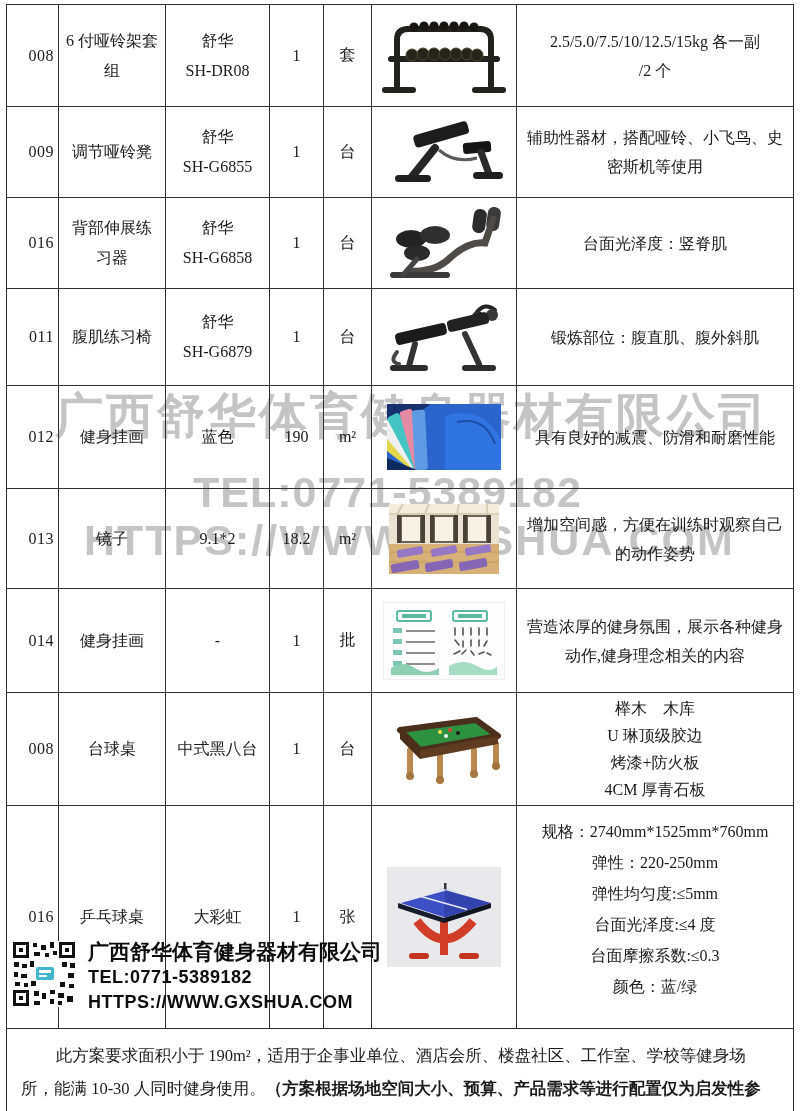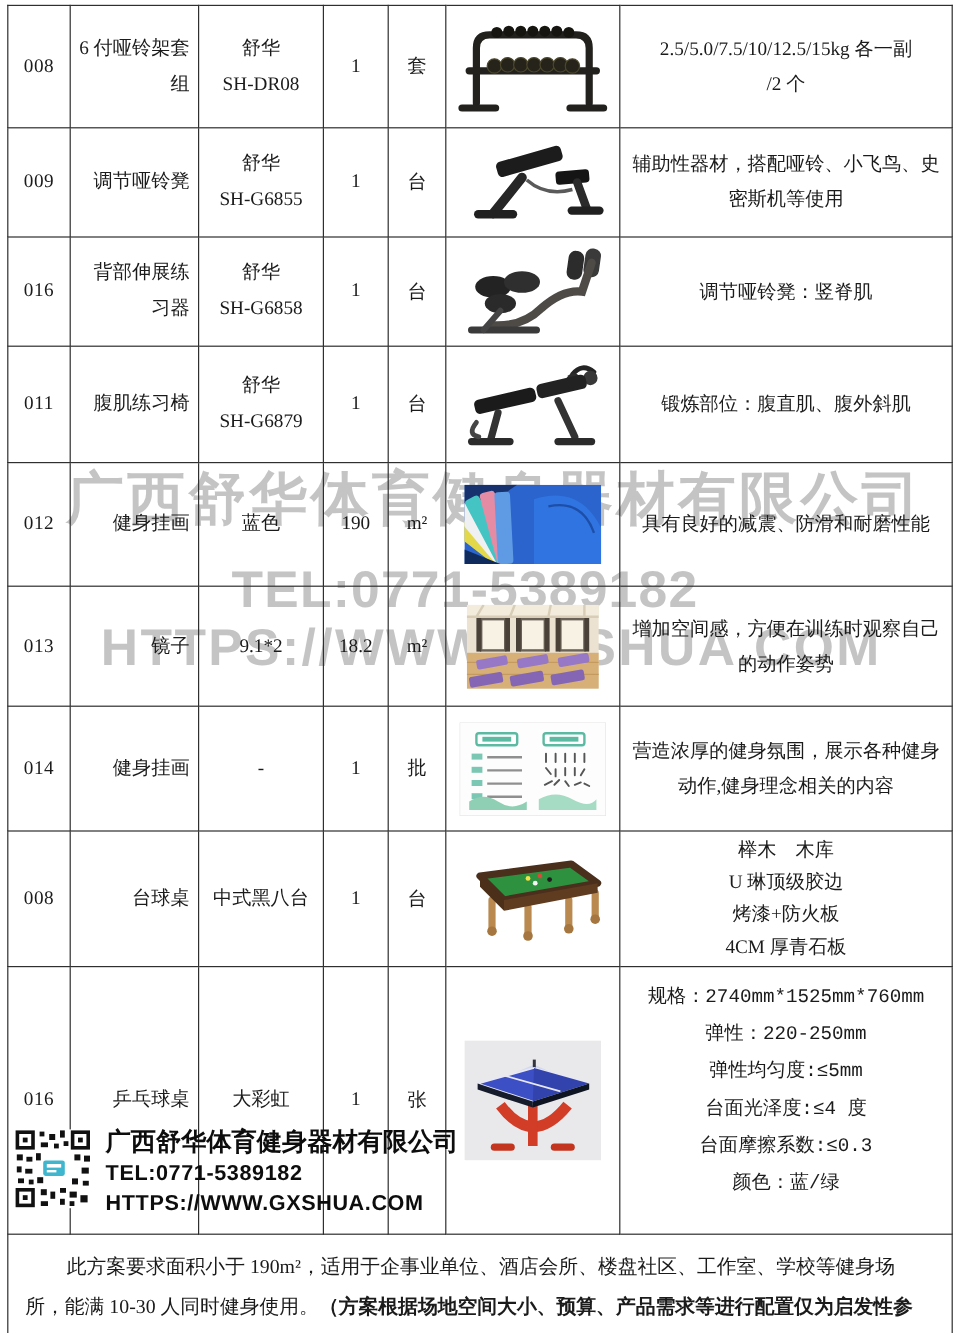--- a/index.html
+++ b/index.html
@@ -1,27 +1,27 @@
 <!DOCTYPE html>
 <html><head>
 <meta charset="utf-8">
 <style>
   html,body{margin:0;padding:0;background:#fff;}
   .page{position:relative;width:800px;height:1111px;background:#ffffff;overflow:hidden;
         font-family:"Liberation Serif","DejaVu Serif",serif;color:#1b1b1b;}
   table.equip{position:absolute;left:6px;top:4px;width:787px;border-collapse:collapse;table-layout:fixed;background:transparent;}
   td{border:1.5px solid #2f2f2f;text-align:center;vertical-align:middle;font-size:16px;padding:2px 4px;background:transparent;}
-  .c-no{font-size:16px;letter-spacing:.5px;}
-  .c-name{line-height:30px;padding:0 7px;text-align:right;}
+  .c-no{font-size:16px;letter-spacing:.5px;text-align:right;}
+  .c-name{line-height:30px;padding:0 7px;}
   .c-model{white-space:pre-line;line-height:30px;margin-top:31px;}
   .c-qty,.c-unit{font-size:16px;}
   .c-img{padding:0;}
   .c-img svg{display:block;margin:0 auto;}
   .c-desc{text-align:center;white-space:pre-line;line-height:29px;padding:2px 10px;}
-  tr.r9 .c-desc{line-height:31px;vertical-align:top;padding-top:10px;font-family:Liberation Mono, monospace;}
+  tr.r9 .c-desc{line-height:31px;vertical-align:top;padding-top:10px;}
   tr.r8 .c-desc{line-height:27px;margin-top:21px;}
   tr.r1{height:102px}tr.r2{height:91px}tr.r3{height:91px}tr.r4{height:97px}tr.r5{height:103px}
   tr.r6{height:100px}tr.r7{height:104px}tr.r8{height:106px}tr.r9{height:223px}tr.r10{height:84px}
   .footer-cell{text-align:left;padding:10px 16px 8px 14px;line-height:33px;font-size:16.5px;text-indent:2.1em;vertical-align:top;}
   .fn-bold{font-family:"Liberation Sans","DejaVu Sans",sans-serif;font-weight:bold;}
   .wm{position:absolute;font-family:"Liberation Sans","DejaVu Sans",sans-serif;font-weight:bold;
       color:rgba(125,125,125,0.45);white-space:nowrap;pointer-events:none;}
   .wm1{left:55px;top:384px;font-size:48px;letter-spacing:3px;}
   .wm2{left:193px;top:468px;font-size:43px;letter-spacing:1px;}
   .wm3{left:84px;top:516px;font-size:43px;letter-spacing:2px;}
@@ -126,21 +126,21 @@
           <rect x="90" y="6" width="13" height="24" rx="6" fill="#2c2c2c" transform="rotate(8 96 18)"></rect>
           <rect x="104" y="4" width="13" height="24" rx="6" fill="#3a3a3a" transform="rotate(8 110 16)"></rect>
           <path d="M26 68 Q52 70 68 54 Q86 38 102 40 L110 16" stroke="#4e4b46" stroke-width="7" fill="none" stroke-linecap="round"></path>
           <ellipse cx="28" cy="36" rx="15" ry="9" fill="#232323"></ellipse>
           <ellipse cx="52" cy="32" rx="15" ry="9" fill="#2f2f2f"></ellipse>
           <ellipse cx="34" cy="50" rx="13" ry="8" fill="#2a2a2a"></ellipse>
           <path d="M10 72 H64" stroke="#3a3a3a" stroke-width="6" stroke-linecap="round"></path>
           <path d="M20 72 L34 56" stroke="#444" stroke-width="5" stroke-linecap="round"></path>
         </svg>
       </td>
-      <td class="c-desc">调节哑铃凳：竖脊肌</td>
+      <td class="c-desc">台面光泽度：竖脊肌</td>
     </tr>
 
     <tr class="r4">
       <td class="c-no">011</td>
       <td class="c-name">腹肌练习椅</td>
       <td class="c-model">舒华
 SH-G6879</td>
       <td class="c-qty">1</td>
       <td class="c-unit">台</td>
       <td class="c-img">

